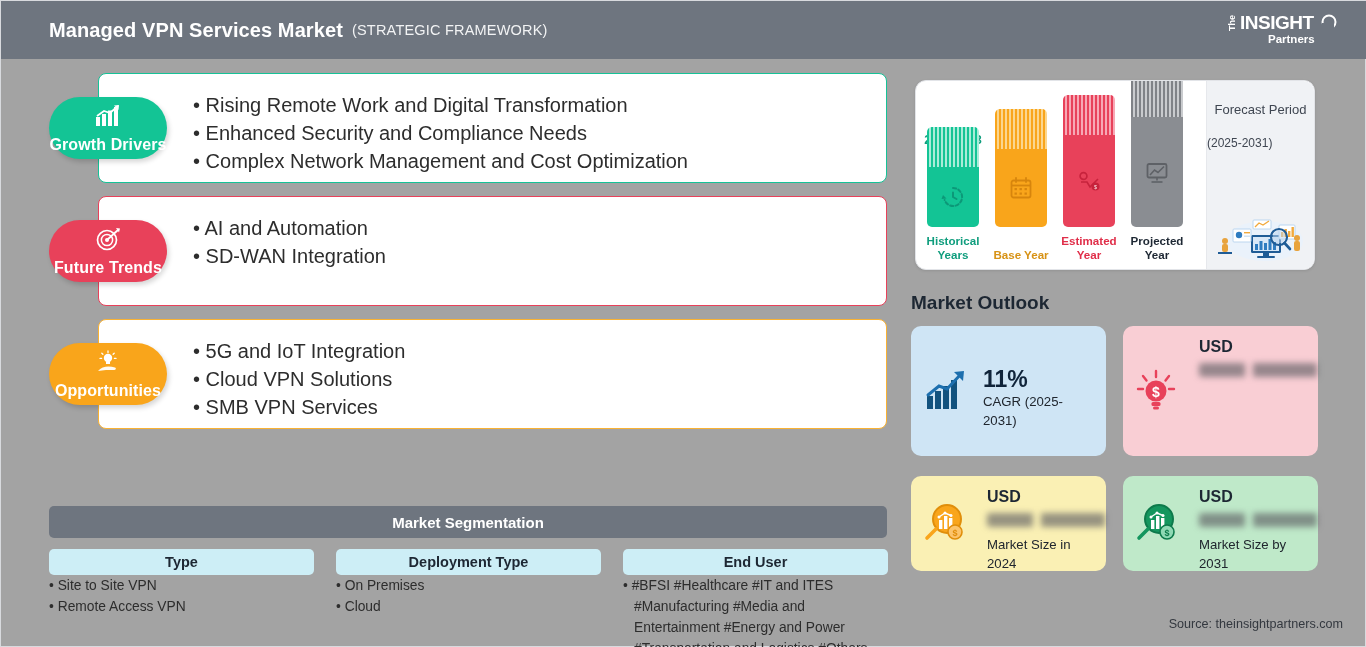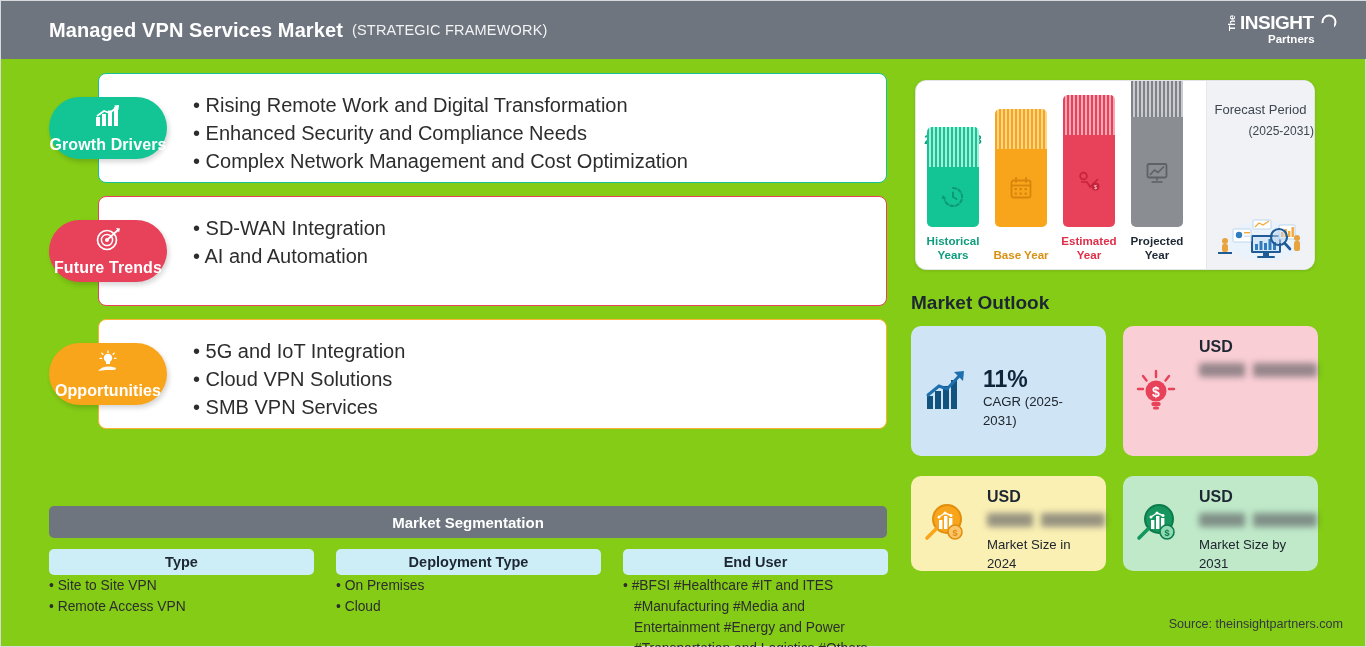--- a/index.html
+++ b/index.html
@@ -5,21 +5,21 @@
   * { box-sizing: border-box; margin: 0; padding: 0; }
   html, body {
     width: 1366px; height: 647px;
     font-family: "Liberation Sans", sans-serif;
     background: #ffffff;
     overflow: hidden;
   }
   .page {
     position: relative;
     width: 1366px; height: 647px;
-    background: #84cc16;
+    background: #a3a3a3;
     border: 1px solid #d8dade;
   }
 
   
   .header {
     position: absolute; left: 0; top: 0;
     width: 1366px; height: 58px;
     background: #6e757f;
     display: flex; align-items: center;
   }
@@ -145,22 +145,22 @@
     width: 108px; height: 190px;
     background: #f0f2f5;
     border-radius: 0 11px 11px 0;
     border-left: 1px solid #e6e8ec;
   }
   .forecast-side-title {
     margin-top: 20px; text-align: center;
     font-size: 13px; color: #3f4651; line-height: 18px;
   }
   .forecast-side-sub {
-    text-align: right; font-size: 12px; color: #3f4651;
-    margin-top: 5px;
+    text-align: left; font-size: 12px; color: #3f4651;
+    margin-top: 17px;
   }
   .forecast-illus { position: absolute; bottom: 8px; left: 6px; width: 96px; height: 56px; }
 
   .outlook-title {
     position: absolute; left: 10px; top: 233px;
     font-size: 19px; font-weight: bold; color: #1d2733;
   }
 
   .ocard {
     position: absolute; width: 195px;
@@ -237,22 +237,22 @@
           <circle cx="14" cy="13" r="9.5" fill="none" stroke="#fff" stroke-width="1.7"></circle>
           <circle cx="14" cy="13" r="5.6" fill="none" stroke="#fff" stroke-width="1.5"></circle>
           <circle cx="14" cy="13" r="2" fill="#fff"></circle>
           <path d="M14 13 L25 3" stroke="#fff" stroke-width="1.8"></path>
           <path d="M23 1 L27 1.5 L26 5.5 Z" fill="#fff"></path>
         </svg>
       </span>
       <span class="badge-label">Future Trends</span>
     </div>
     <ul class="bullets" style="left:192px; top:155px;">
+      <li>AI and Automation</li>
       <li>SD-WAN Integration</li>
-      <li>AI and Automation</li>
     </ul>
 
     <div class="sec-box orange" style="left:97px; top:260px; width:789px; height:110px;"></div>
     <div class="badge orange" style="left:48px; top:284px;">
       <span class="badge-icon">
         <svg viewBox="0 0 30 24" width="30" height="24">
           <circle cx="15" cy="8" r="4.2" fill="#fff"></circle>
           <rect x="13" y="11.6" width="4" height="2.4" fill="#fff"></rect>
           <g stroke="#fff" stroke-width="1.3" stroke-linecap="round">
             <line x1="15" y1="1" x2="15" y2="2.6"></line>

